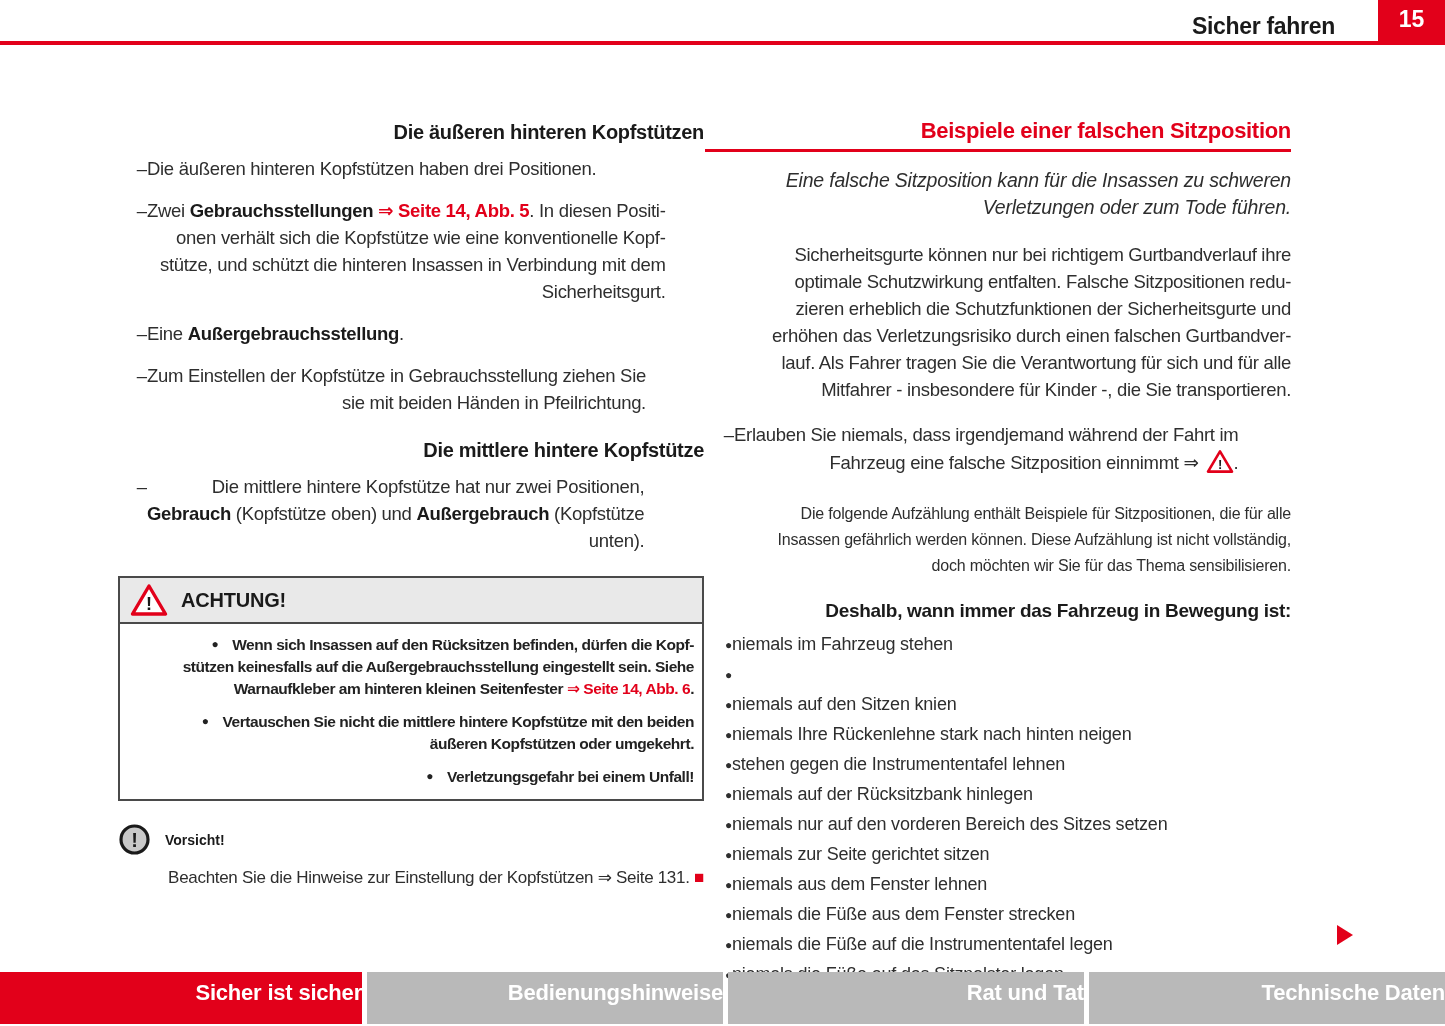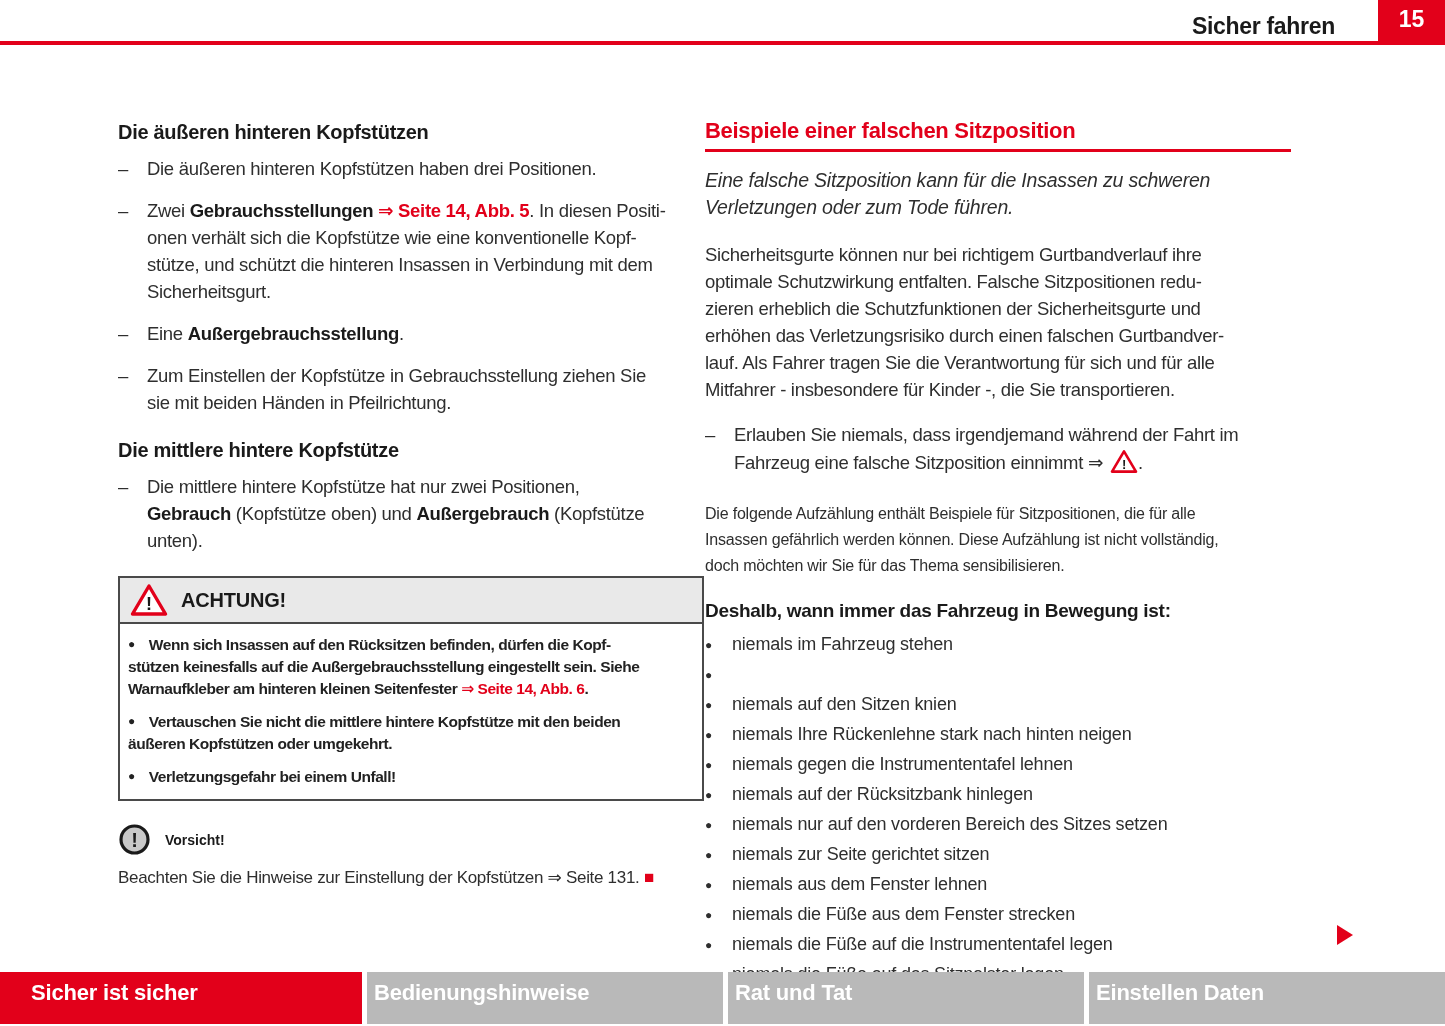--- a/index.html
+++ b/index.html
@@ -3,21 +3,21 @@
 <meta charset="utf-8">
 <style>
   :root{
     --red:#e2001a;
     --ink:#1a1a1a;
     --body:#2e2e2e;
     --gray-tab:#b9b9b9;
   }
   html,body{margin:0;padding:0;background:#fff;}
   .page{position:relative;width:1445px;height:1026px;background:#fff;overflow:hidden;
-        font-family:"Liberation Sans","DejaVu Sans",sans-serif;color:var(--body);}
+        font-family:"Liberation Sans","DejaVu Sans",sans-serif;color:var(--body);text-align:right;}
 
   
   .hdr-title{position:absolute;top:13px;right:110px;font-size:23px;font-weight:700;
              color:var(--ink);letter-spacing:-0.3px;}
   .hdr-badge{position:absolute;top:0;left:1378px;width:67px;height:45px;background:var(--red);
              color:#fff;font-size:23px;font-weight:700;display:flex;align-items:center;
              justify-content:center;box-sizing:border-box;padding-bottom:6px;}
   .hdr-rule{position:absolute;top:41px;left:0;width:1445px;height:4px;background:var(--red);}
 
   
@@ -191,21 +191,21 @@
       <li>
           <span class="dot">●</span>
           <span>niemals auf den Sitzen knien</span>
         </li>
       <li>
           <span class="dot">●</span>
           <span>niemals Ihre Rückenlehne stark nach hinten neigen</span>
         </li>
       <li>
           <span class="dot">●</span>
-          <span>niemals gegen die Instrumententafel lehnen</span>
+          <span>stehen gegen die Instrumententafel lehnen</span>
         </li>
       <li>
           <span class="dot">●</span>
           <span>niemals auf der Rücksitzbank hinlegen</span>
         </li>
       <li>
           <span class="dot">●</span>
           <span>niemals nur auf den vorderen Bereich des Sitzes setzen</span>
         </li>
       <li>
@@ -230,16 +230,16 @@
         </li>
     </ul>
   </section>
 
   <div class="cont-arrow"></div>
 
   <div class="footer">
     <div class="tab active">Sicher ist sicher</div>
     <div class="tab">Bedienungshinweise</div>
     <div class="tab">Rat und Tat</div>
-    <div class="tab">Einstellen Daten</div>
+    <div class="tab">Technische Daten</div>
   </div>
 
 </div>
 
 </body></html>

